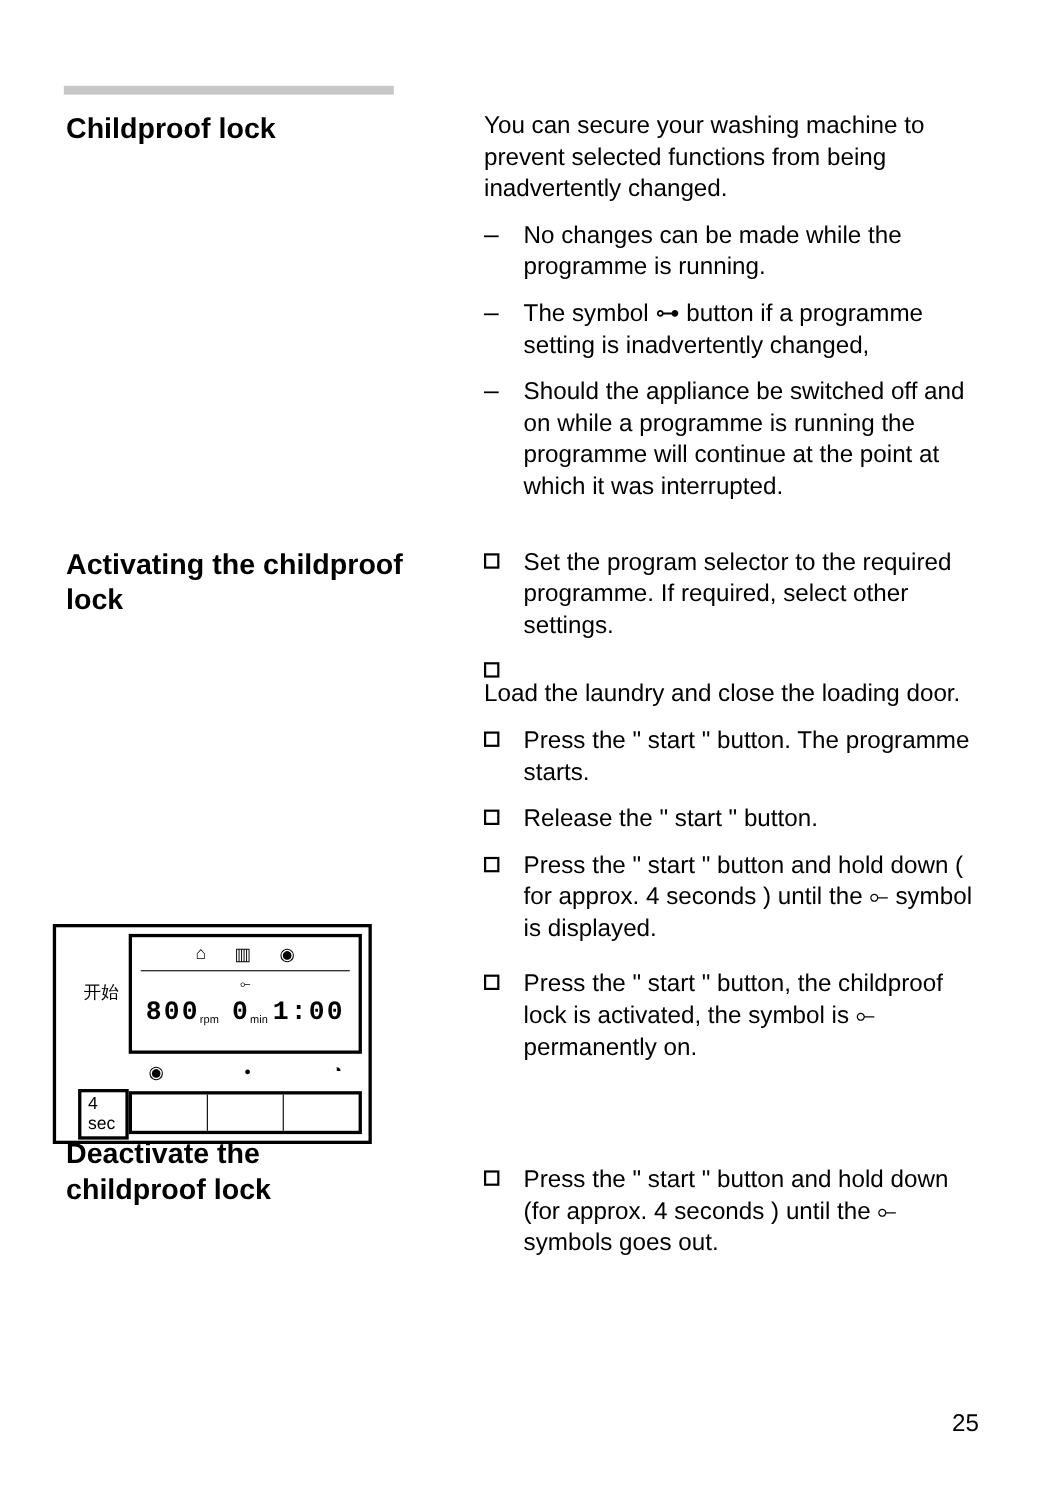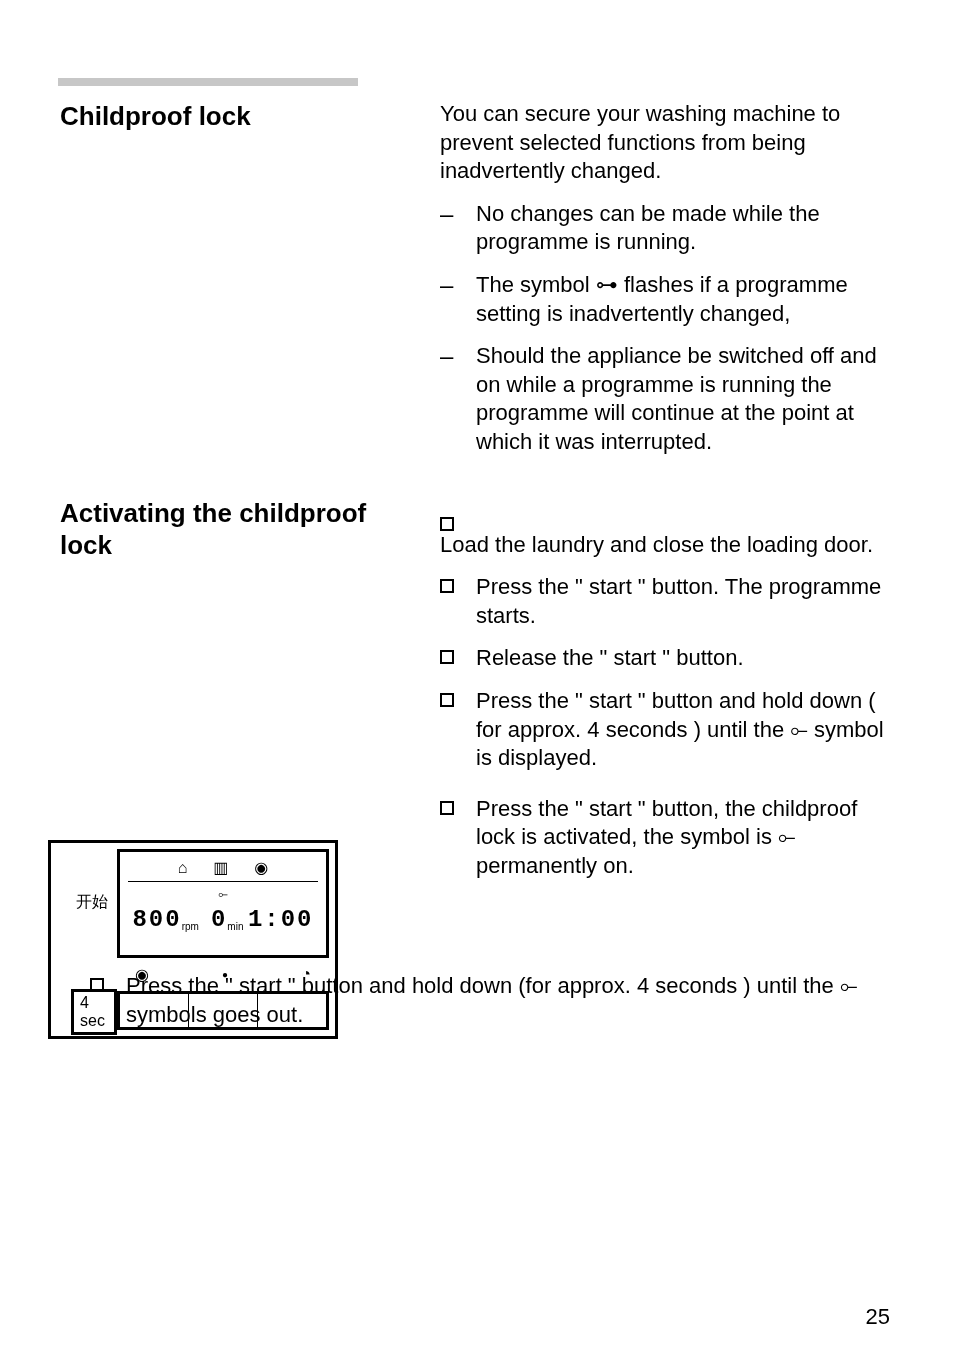--- a/index.html
+++ b/index.html
@@ -150,21 +150,21 @@
     margin: 3px 6px 6px 0;
     display: flex;
   }
   .diag-right2 .cell {
     flex: 1;
     border-right: 1.5px solid #000;
   }
   .diag-right2 .cell:last-child { border-right: none; }
   .page-num {
     position: absolute;
-    bottom: 24px;
+    bottom: 47px;
     right: 64px;
     font-size: 22px;
   }
   .dotted-sun {
     display: inline-flex;
     align-items: center;
     justify-content: center;
     position: relative;
     width: 18px;
     height: 18px;
@@ -192,40 +192,46 @@
         <li>
           <span class="marker">
               <span class="dash">–</span>
             </span>
           <span class="text">No changes can be made while the programme is running.</span>
         </li>
         <li>
           <span class="marker">
               <span class="dash">–</span>
             </span>
-          <span class="text">The symbol  ⊶  flashes if a programme setting is inadvertently changed,</span>
+          <span class="text">The symbol  ⊶  button if a programme setting is inadvertently changed,</span>
         </li>
         <li>
           <span class="marker">
               <span class="dash">–</span>
             </span>
           <span class="text">Should the appliance be switched off and on while a programme is running the programme will continue at the point at which it was interrupted.</span>
         </li>
       </ul>
     </div>
   </div>
 
   <div class="spacer-md"></div>
 
   <div class="row">
     <div class="left-col">
       <div class="heading">Activating the childproof lock</div>
     </div>
     <div class="right-col">
       <ul class="list">
+        <li>
+          <span class="marker">
+              <span class="square"></span>
+            </span>
+          <span class="text">Set the program selector to the required programme. If required, select other settings.</span>
+        </li>
         <li style="margin-top:14px;flex-direction:column;">
           <span class="marker">
               <span class="square"></span>
             </span>
           <span class="text">Load the laundry and close the loading door.</span>
         </li>
         <li style="margin-top:14px;">
           <span class="marker">
               <span class="square"></span>
             </span>
@@ -250,20 +256,23 @@
           <span class="text">Press the " start " button, the childproof lock is activated, the symbol is ⟜  permanently on.</span>
         </li>
       </ul>
     </div>
   </div>
 
   <div class="spacer-md"></div>
   <div class="spacer-md"></div>
 
   <div class="row">
+    <div class="left-col">
+      <div class="heading">Deactivate the childproof lock</div>
+    </div>
     <div class="right-col">
       <div class="spacer-md"></div>
       <ul class="list">
         <li>
           <span class="marker">
               <span class="square"></span>
             </span>
           <span class="text">Press the " start " button and hold down (for approx. 4 seconds ) until the ⟜ symbols goes out.</span>
         </li>
       </ul>

